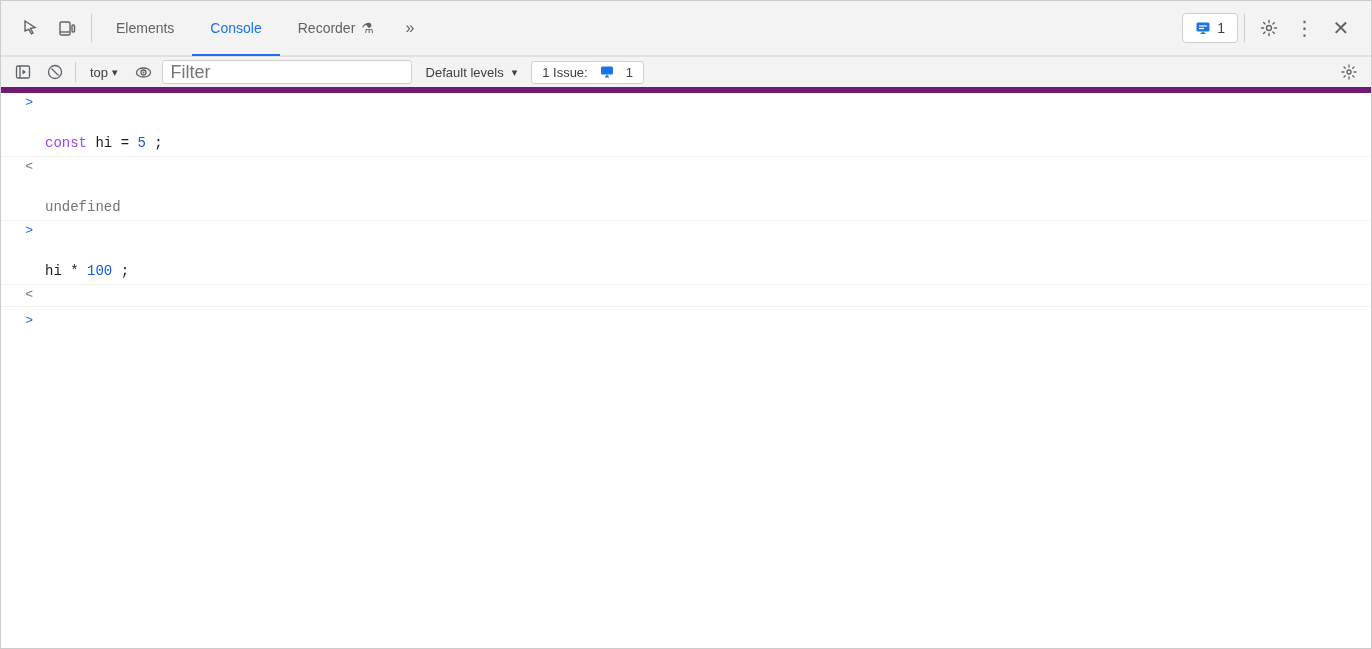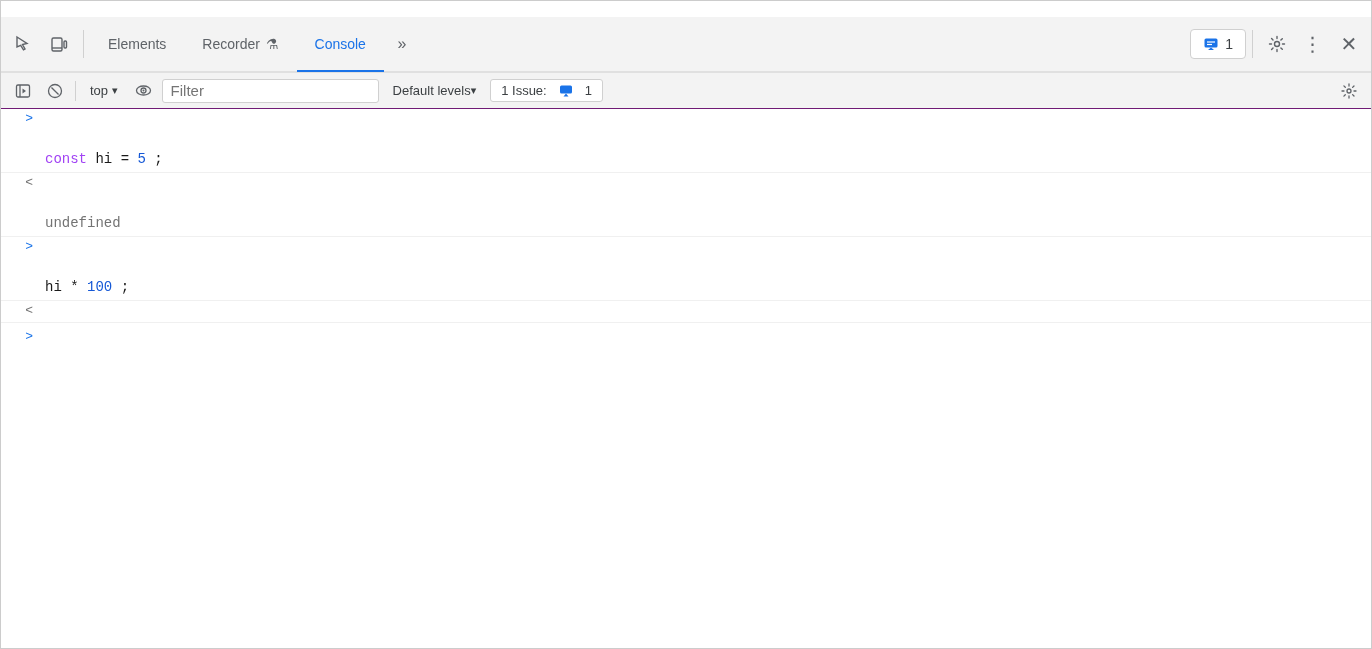--- a/index.html
+++ b/index.html
@@ -19,24 +19,23 @@
       border: 1px solid #ccc;
     }
 
     
     .top-toolbar {
       display: flex;
       align-items: center;
       height: 56px;
       background: #f3f3f3;
       border-bottom: 2px solid #e0e0e0;
-      padding: 0 4px;
+      padding: 0 12px;
       gap: 0;
       flex-shrink: 0;
-      margin-top: 16px;
     }
     .toolbar-icon-btn {
       display: flex;
       align-items: center;
       justify-content: center;
       width: 36px;
       height: 36px;
       border: none;
       background: transparent;
       cursor: pointer;
@@ -131,21 +130,21 @@
       font-size: 20px;
       border-radius: 4px;
     }
 
     
     .console-toolbar {
       display: flex;
       align-items: center;
       height: 36px;
       background: #f3f3f3;
-      border-bottom: 1px solid #701a75;
+      border-bottom: 6px solid #701a75;
       padding: 0 8px;
       gap: 4px;
       flex-shrink: 0;
     }
     .console-icon-btn {
       display: flex;
       align-items: center;
       justify-content: center;
       width: 28px;
       height: 28px;
@@ -186,29 +185,29 @@
       border-radius: 3px;
       color: #5f6368;
       font-size: 16px;
     }
     .filter-input {
       flex: 0 0 200px;
       height: 24px;
       border: 1px solid #d0d0d0;
       border-radius: 3px;
       padding: 0 8px;
-      font-size: 15px;
+      font-size: 18px;
       background: #fff;
       color: #3c4043;
       outline: none;
     }
     .levels-btn {
       display: flex;
       align-items: center;
-      gap: 0;
+      gap: 8px;
       padding: 2px 10px;
       border: none;
       background: transparent;
       cursor: pointer;
       font-size: 13px;
       color: #3c4043;
       border-radius: 3px;
     }
     .issues-badge {
       display: flex;
@@ -318,25 +317,25 @@
       <svg width="18" height="18" viewBox="0 0 18 18" fill="none">
         <rect x="2" y="3" width="10" height="13" rx="1.5" stroke="#5f6368" stroke-width="1.4"></rect>
         <rect x="14" y="6" width="2.5" height="7" rx="1" stroke="#5f6368" stroke-width="1.4"></rect>
         <line x1="2" y1="13" x2="12" y2="13" stroke="#5f6368" stroke-width="1.4"></line>
       </svg>
     </button>
 
     <div class="toolbar-divider"></div>
 
     <button class="tab-btn">Elements</button>
+    <button class="tab-btn active">Console</button>
     <button class="tab-btn">
       <span>Recorder</span>
       <span style="margin-left:6px; font-size:14px;">⚗</span>
     </button>
-    <button class="tab-btn active">Console</button>
 
     <button class="toolbar-icon-btn" style="font-size:16px; color:#5f6368;" title="More panels">»</button>
 
     <div class="toolbar-spacer"></div>
 
     <div class="messages-badge">
       <svg width="16" height="16" viewBox="0 0 16 16" fill="none">
         <rect x="1.5" y="2.5" width="13" height="9" rx="1.5" fill="#1a73e8"></rect>
         <path d="M5 14l3-2.5 3 2.5" fill="#1a73e8"></path>
         <line x1="4" y1="6" x2="12" y2="6" stroke="white" stroke-width="1.2"></line>

